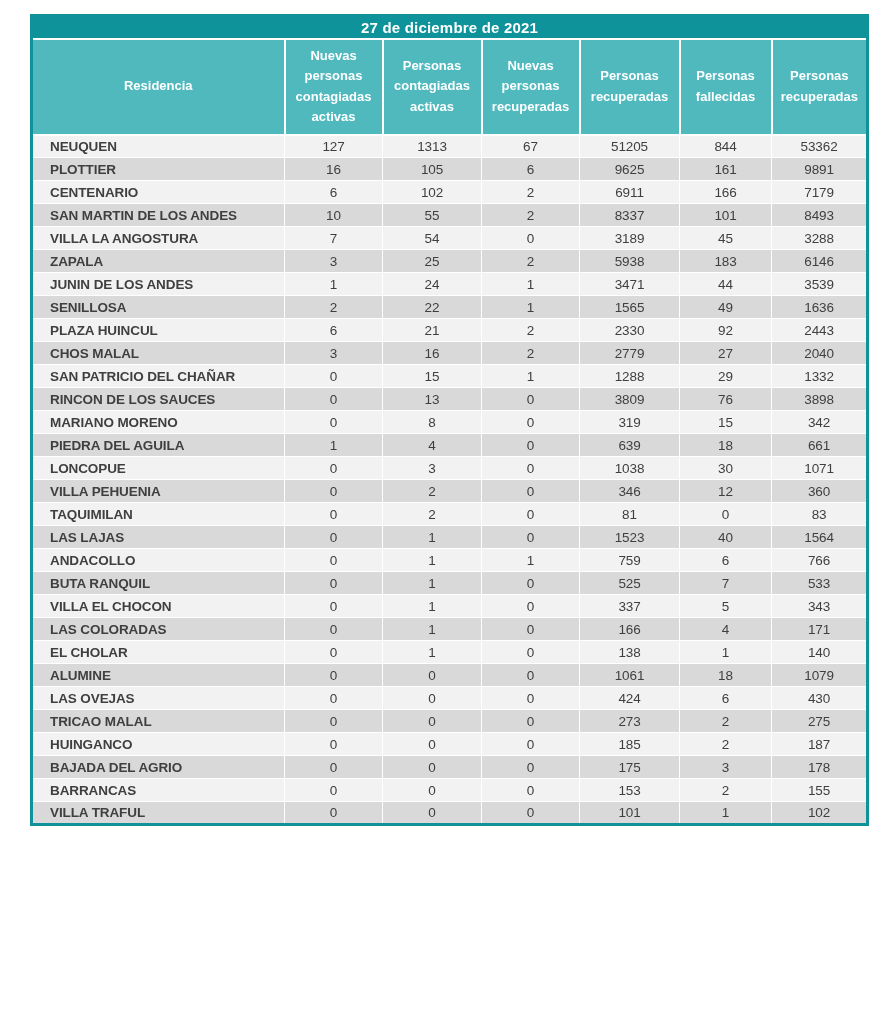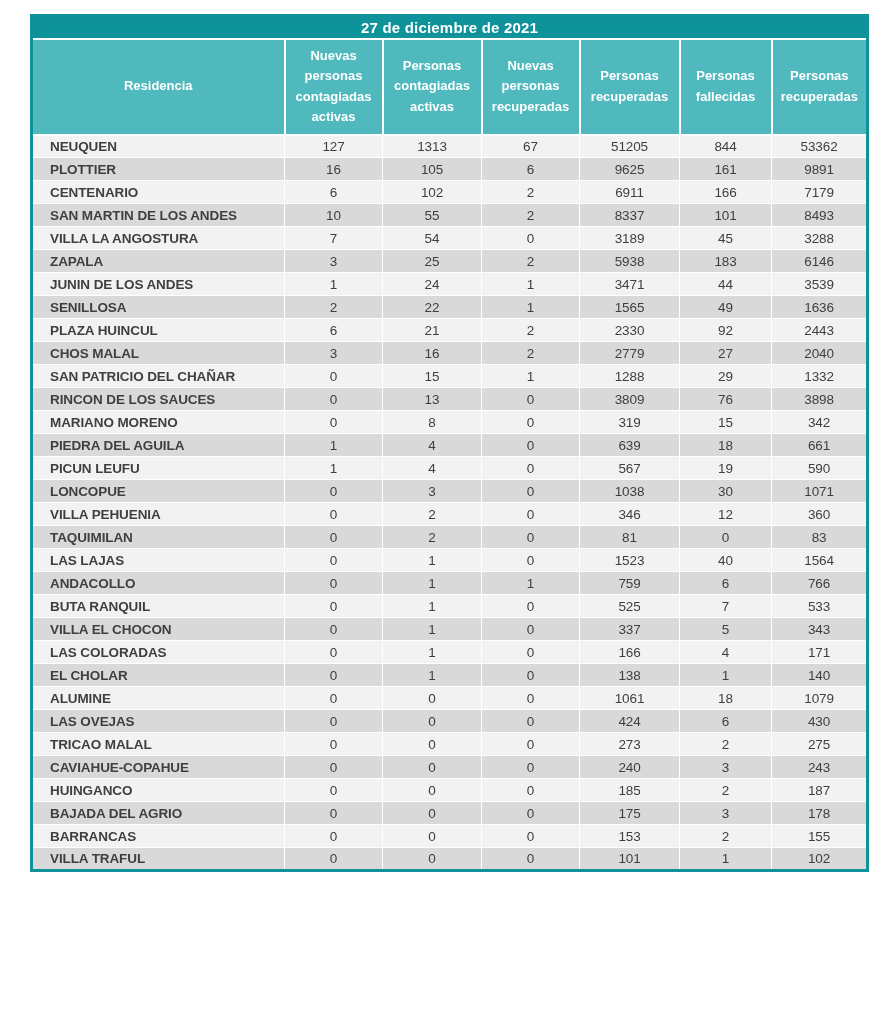--- a/index.html
+++ b/index.html
@@ -221,29 +221,20 @@
         <tr>
           <td class="residencia">PIEDRA DEL AGUILA</td>
           <td>1</td>
           <td>4</td>
           <td>0</td>
           <td>639</td>
           <td>18</td>
           <td>661</td>
         </tr>
         <tr>
-          <td class="residencia">PICUN LEUFU</td>
-          <td>1</td>
-          <td>4</td>
-          <td>0</td>
-          <td>567</td>
-          <td>19</td>
-          <td>590</td>
-        </tr>
-        <tr>
           <td class="residencia">LONCOPUE</td>
           <td>0</td>
           <td>3</td>
           <td>0</td>
           <td>1038</td>
           <td>30</td>
           <td>1071</td>
         </tr>
         <tr>
           <td class="residencia">VILLA PEHUENIA</td>
@@ -336,29 +327,20 @@
           <td>430</td>
         </tr>
         <tr>
           <td class="residencia">TRICAO MALAL</td>
           <td>0</td>
           <td>0</td>
           <td>0</td>
           <td>273</td>
           <td>2</td>
           <td>275</td>
-        </tr>
-        <tr>
-          <td class="residencia">CAVIAHUE-COPAHUE</td>
-          <td>0</td>
-          <td>0</td>
-          <td>0</td>
-          <td>240</td>
-          <td>3</td>
-          <td>243</td>
         </tr>
         <tr>
           <td class="residencia">HUINGANCO</td>
           <td>0</td>
           <td>0</td>
           <td>0</td>
           <td>185</td>
           <td>2</td>
           <td>187</td>
         </tr>

